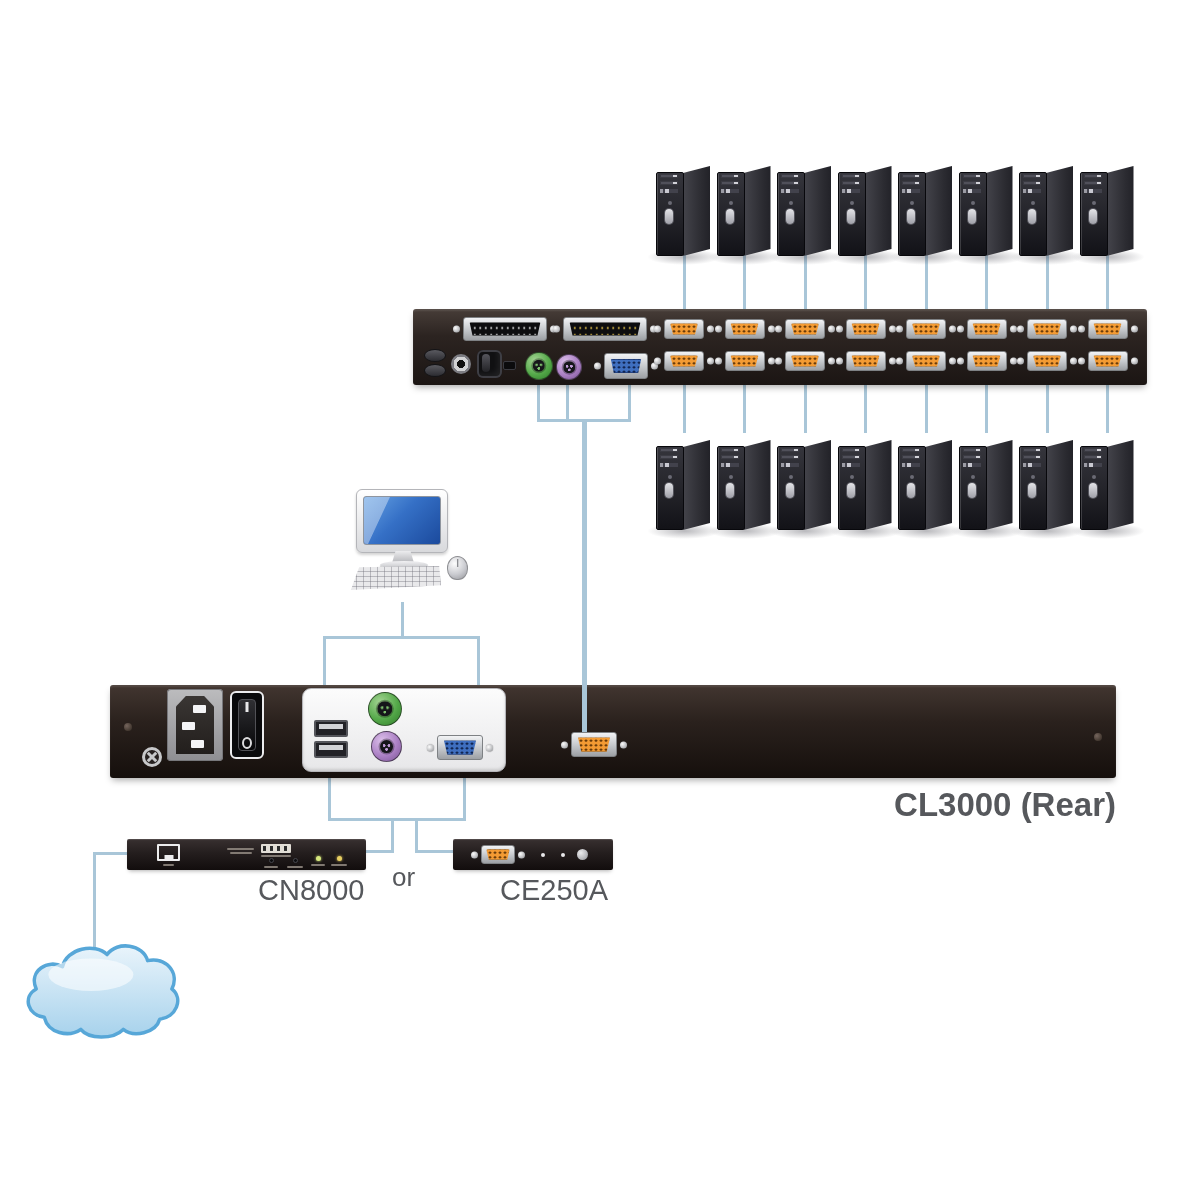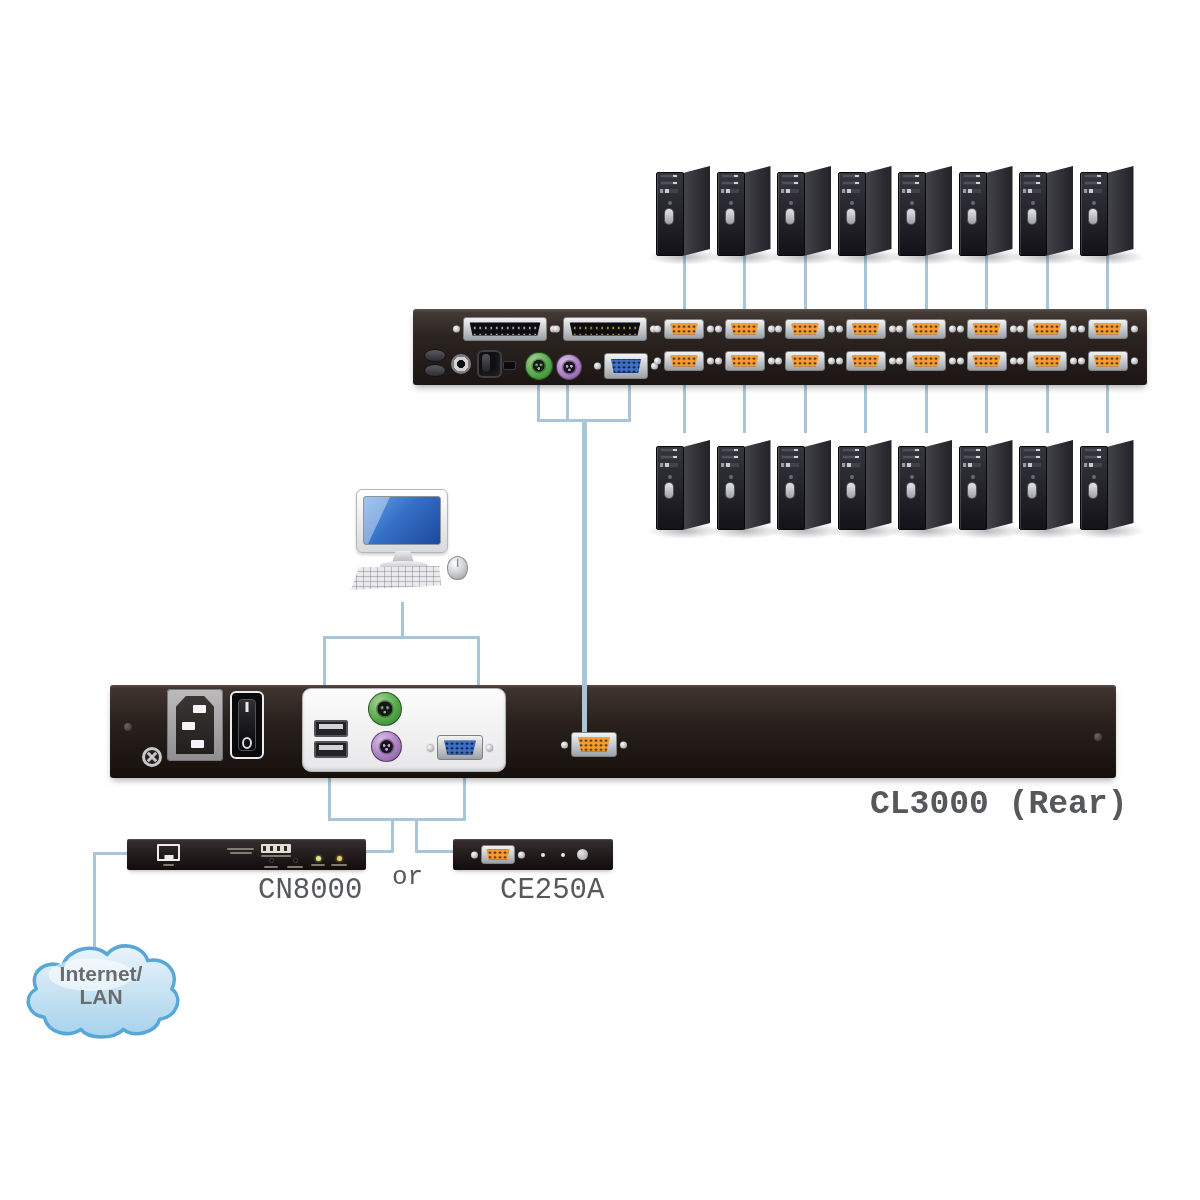--- a/index.html
+++ b/index.html
@@ -154,21 +154,21 @@
     background:radial-gradient(circle at 35% 30%,#fdfdfd,#cacbd0 55%,#94959a);}
   .mouse::before{content:'';position:absolute;left:50%;top:2px;transform:translateX(-50%);
     width:1.5px;height:8px;background:#6e6f74;}
 
   
   .cloud-wrap{position:absolute;left:20px;top:936px;width:162px;height:112px;z-index:3;}
   .cloud-label{position:absolute;left:20px;top:962px;width:162px;text-align:center;z-index:4;
     font-weight:bold;font-size:21px;line-height:1.1;color:#6a6c6f;}
 
   
-  .lbl{position:absolute;color:var(--label-text,#56585c);z-index:6;white-space:nowrap;font-family:Liberation Mono, monospace;}
+  .lbl{position:absolute;color:var(--label-text,#56585c);z-index:6;white-space:nowrap;}
   .lbl.big{font-size:33px;font-weight:bold;}
   .lbl.dev{font-size:29px;}
   .lbl.or{font-size:26px;}
 </style>
 </head>
 <body>
 
 <div id="canvas">
 
   <div class="panel" style="left:413px;top:309px;width:734px;height:76px;"></div>
@@ -312,24 +312,20 @@
         <linearGradient id="cloudGrad" x1="0" y1="0" x2="0" y2="1">
           <stop offset="0" style="stop-color:var(--cloud-fill-top,#e9f4fb)"></stop>
           <stop offset="1" style="stop-color:var(--cloud-fill-bottom,#a7d2ec)"></stop>
         </linearGradient>
       </defs>
       <path d="M24,80 C8,78 2,60 16,52 C8,34 28,22 42,30 C46,12 74,6 86,18
                C96,4 122,8 126,24 C144,20 158,36 150,52 C162,62 154,80 138,82
                C134,96 112,100 102,92 C92,102 68,102 60,92 C48,100 28,96 24,80 Z" fill="url(#cloudGrad)" style="stroke:var(--cloud-border,#57a7d8)" stroke-width="3.5" stroke-linejoin="round"></path>
       <ellipse cx="70" cy="38" rx="42" ry="16" fill="rgba(255,255,255,0.55)"></ellipse>
     </svg>
-  </div>
-  <div class="cloud-label">
-    <div>Internet/</div>
-    <div>LAN</div>
   </div>
 
 <div class="tower" style="left: 656px; top: 166px;">
       <div class="shadow"></div>
       <div class="side"></div>
       <div class="front"></div>
       <div class="bay" style="top:8px"></div>
       <div class="bay" style="top:15px"></div>
       <div class="ports"></div>
       <div class="btn"></div>

